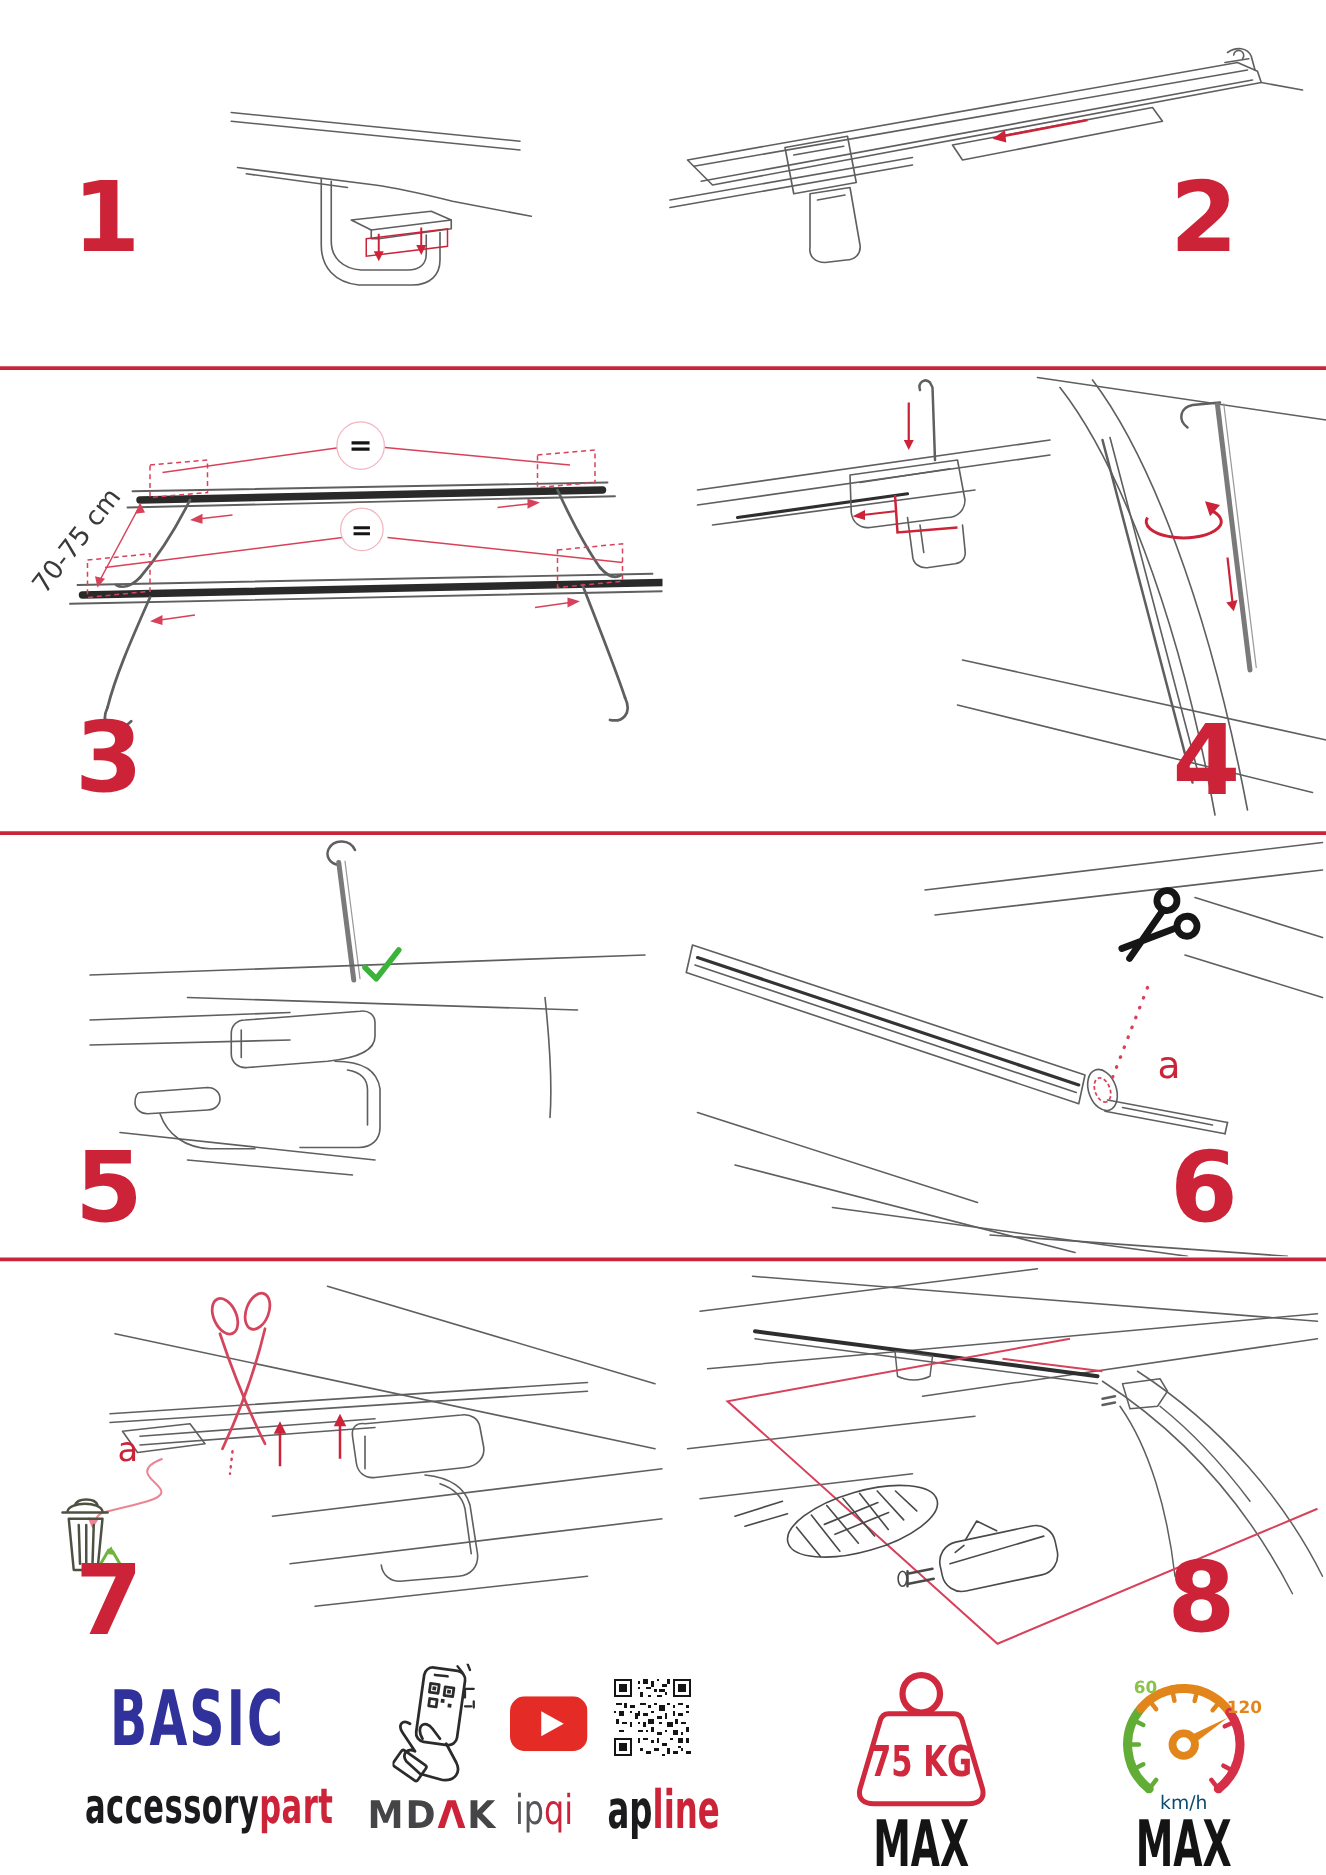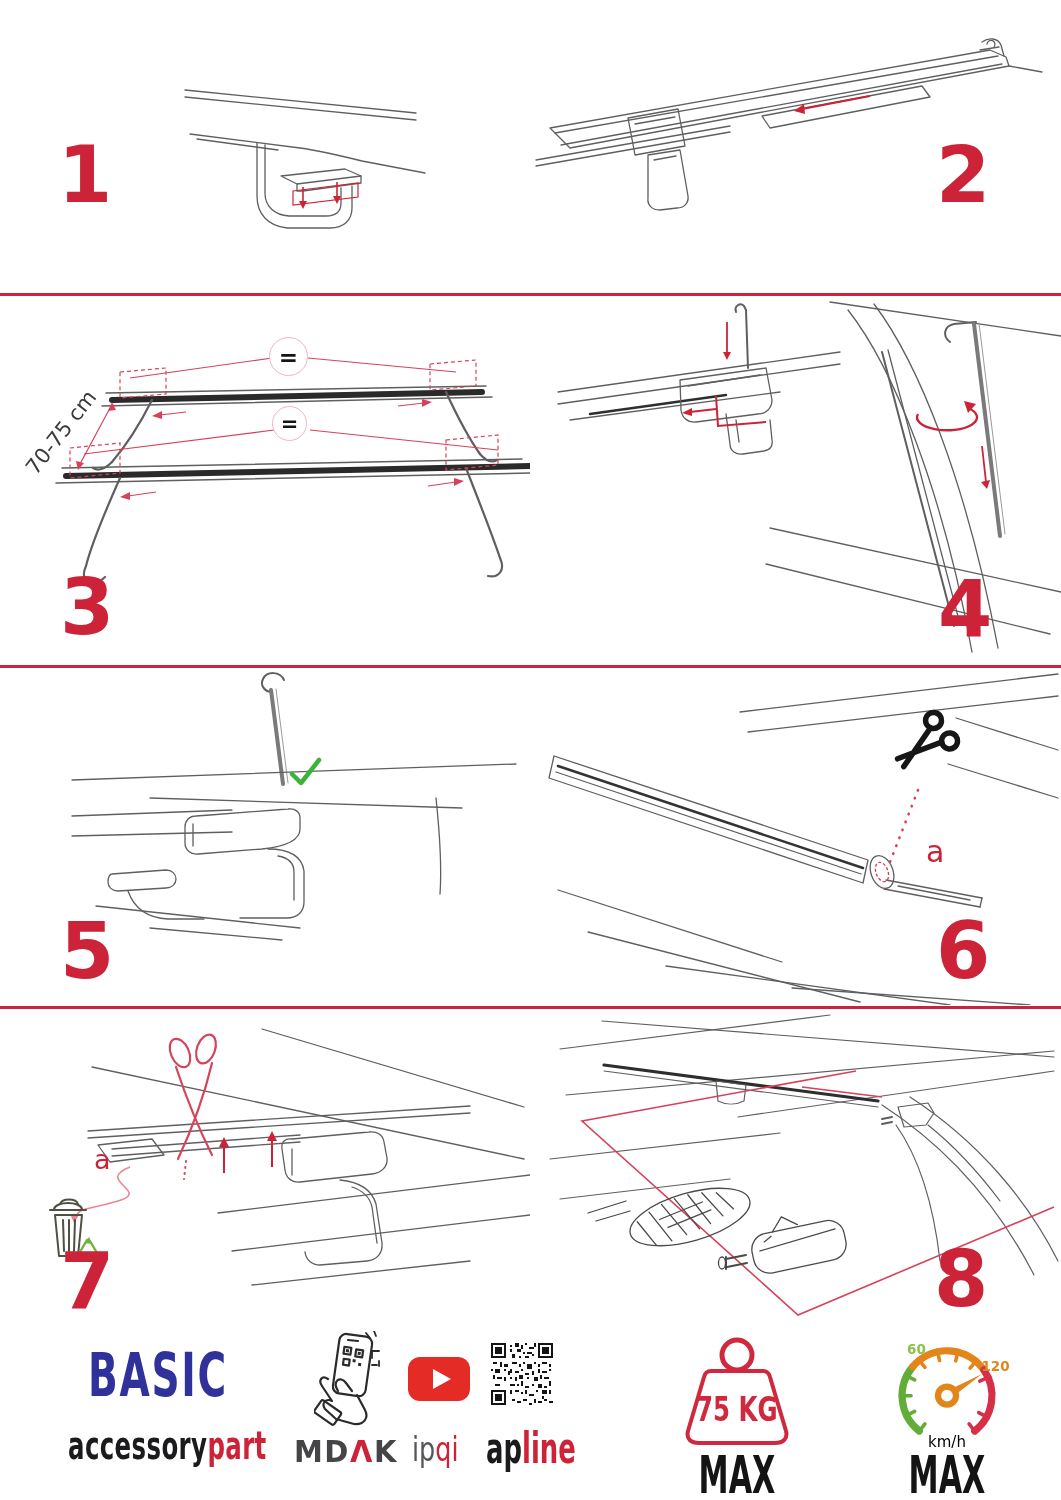--- a/index.html
+++ b/index.html
@@ -17,21 +17,21 @@
   .accpart{font-size:34px;font-weight:bold;letter-spacing:0.5px;transform:scale(0.72,1.15);}
   .accpart .b{color:#1b1b1d;} .accpart .r{color:#cd2338;}
   .mdak{font-size:29px;font-weight:bold;color:#454548;letter-spacing:1.5px;transform:scale(1,1.05);}
   .mdak .r{color:#cd2338;}
   .ipqi{font-size:30px;color:#56565a;transform:scale(0.85,1.1);}
   .ipqi .r{color:#cd2338;}
   .apline{font-size:36px;font-weight:bold;transform:scale(0.72,1.18);}
   .apline .b{color:#1b1b1d;} .apline .r{color:#cd2338;}
   .max-label{position:absolute;width:140px;text-align:center;font-size:42px;font-weight:bold;
              color:#141414;line-height:1;transform:scale(0.72,1.22);transform-origin:center top;}
-  .kmh{position:absolute;width:120px;text-align:center;font-size:15px;color:#000000;}
+  .kmh{position:absolute;width:120px;text-align:center;font-size:15px;color:#0c4a6e;}
 </style>
 </head>
 <body>
 
 <div class="page">
 
   <div class="panel" style="left:0;top:0;">
     <svg width="530" height="293" viewBox="0 0 530 293">
       <g stroke="#5f5f5f" stroke-width="1.3" fill="none" stroke-linecap="round" stroke-linejoin="round">
         <path d="M185,90 L416,113"></path>

